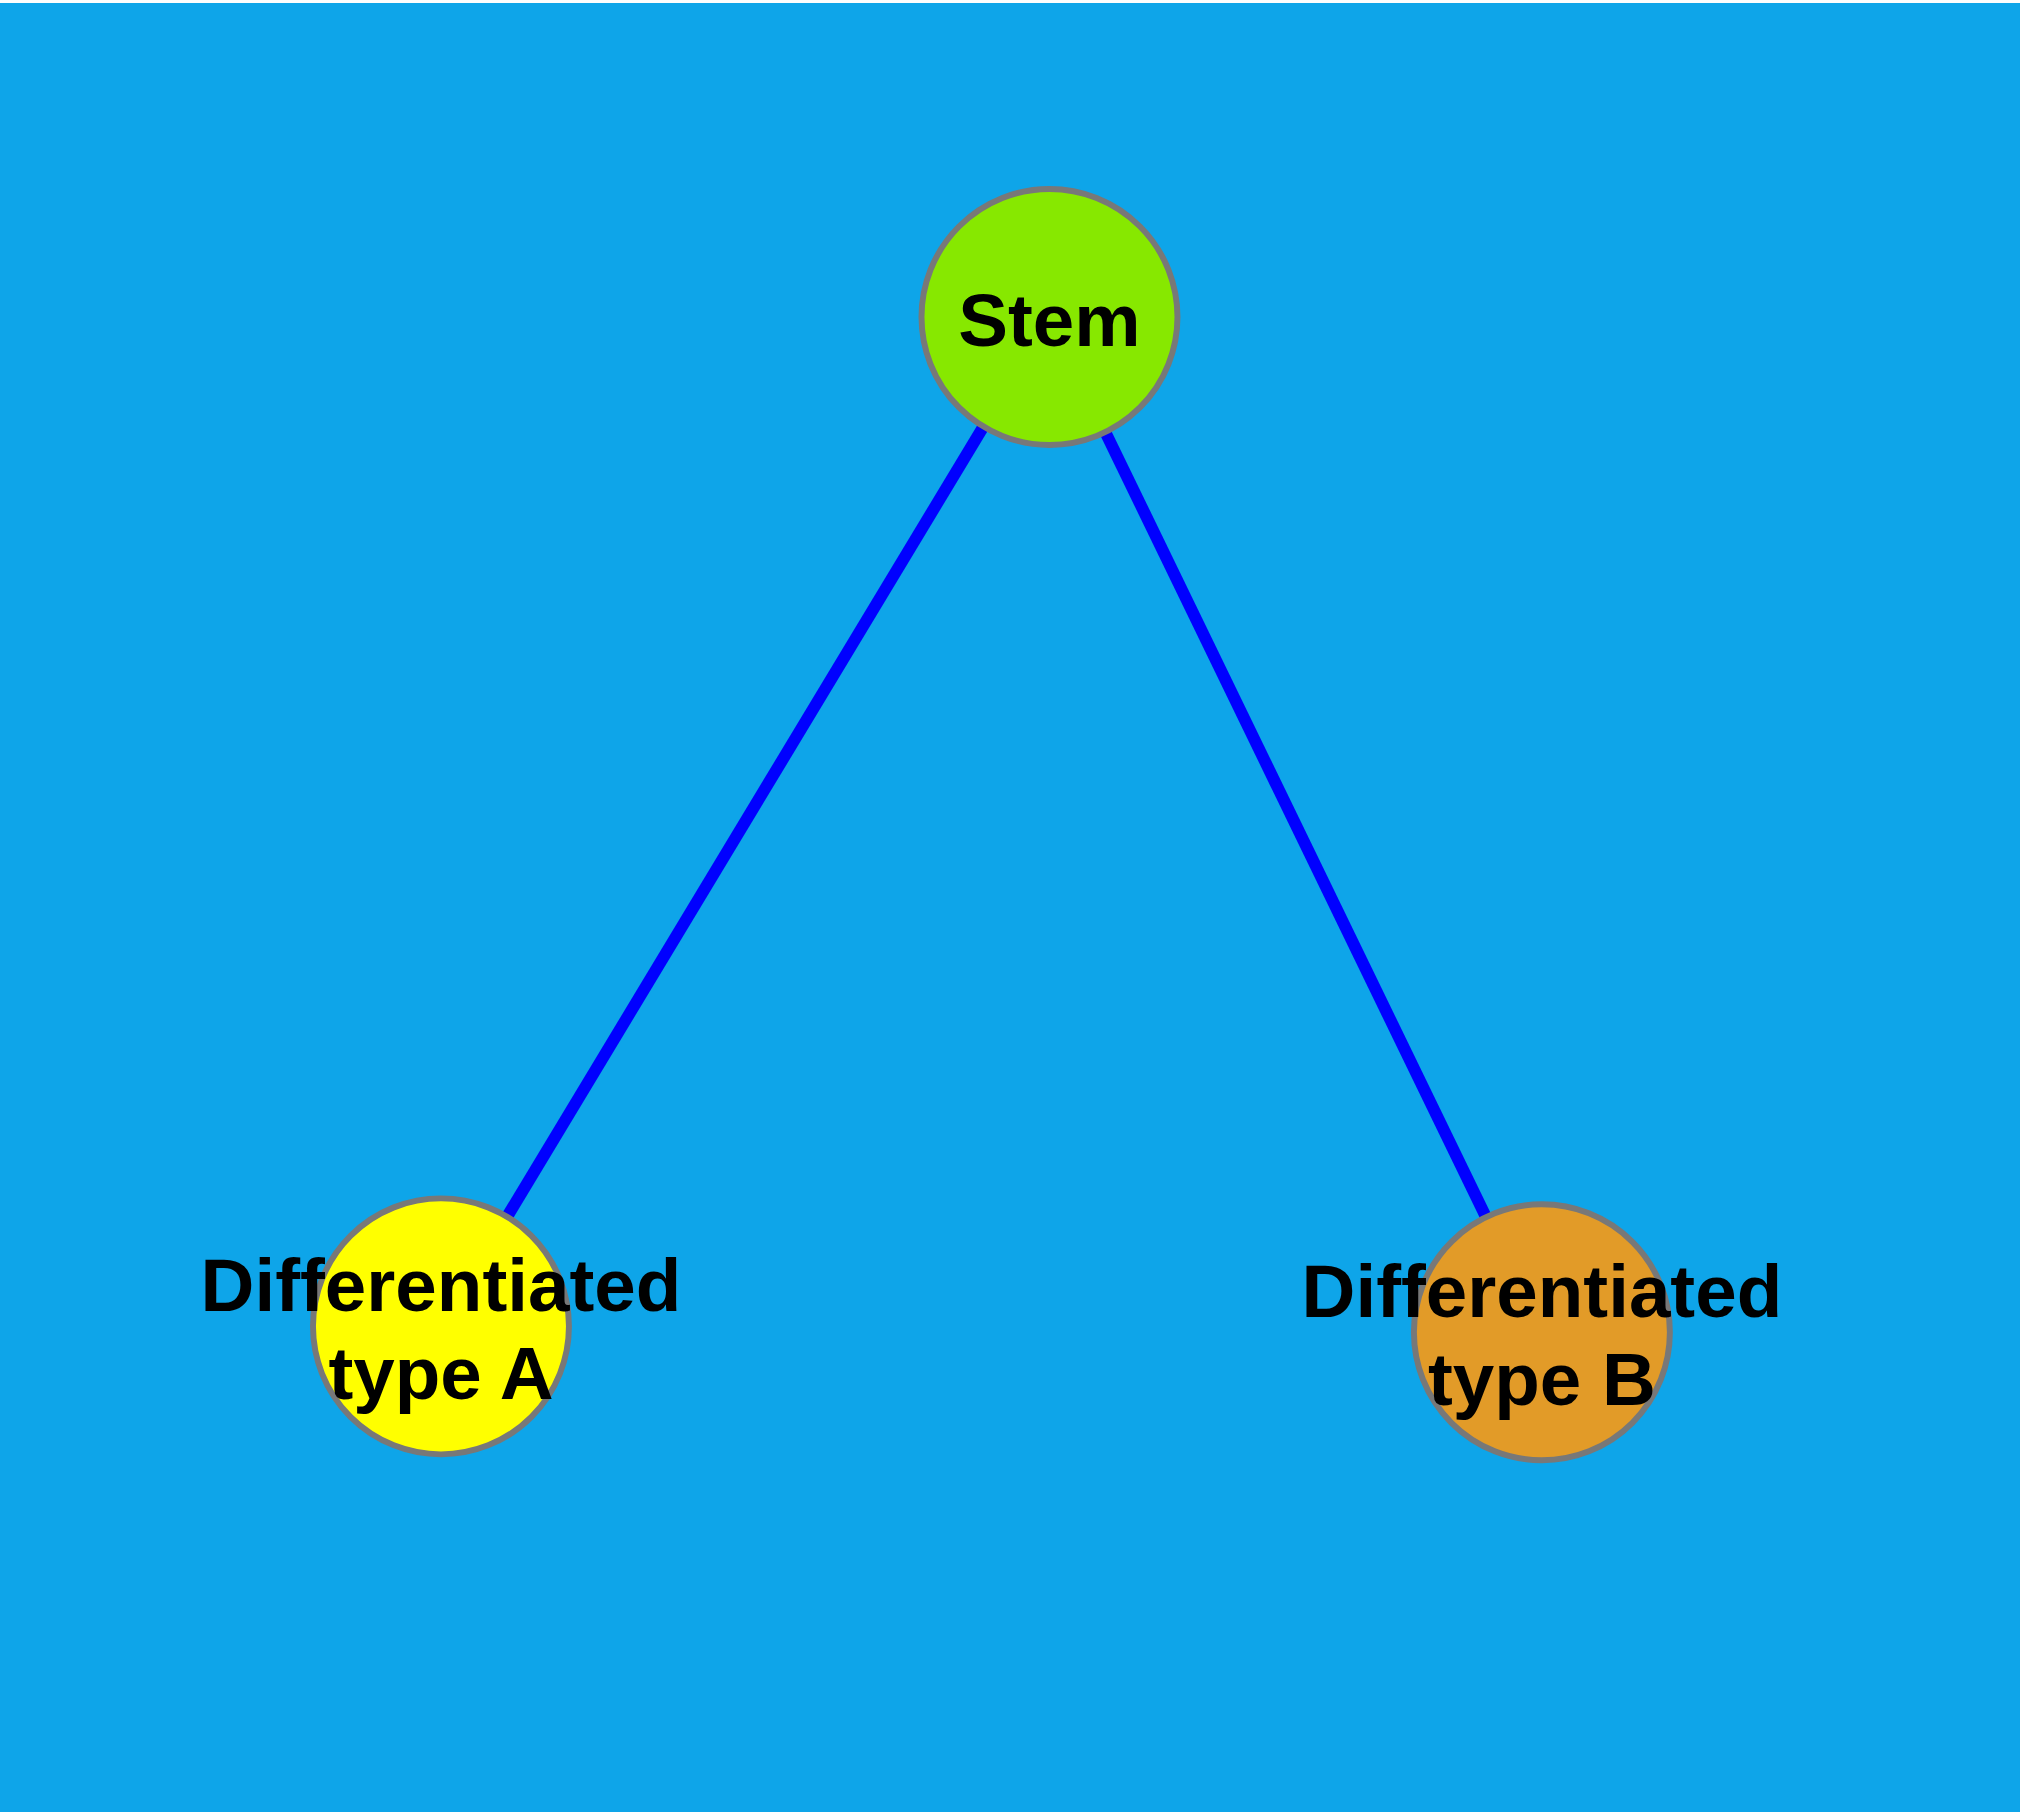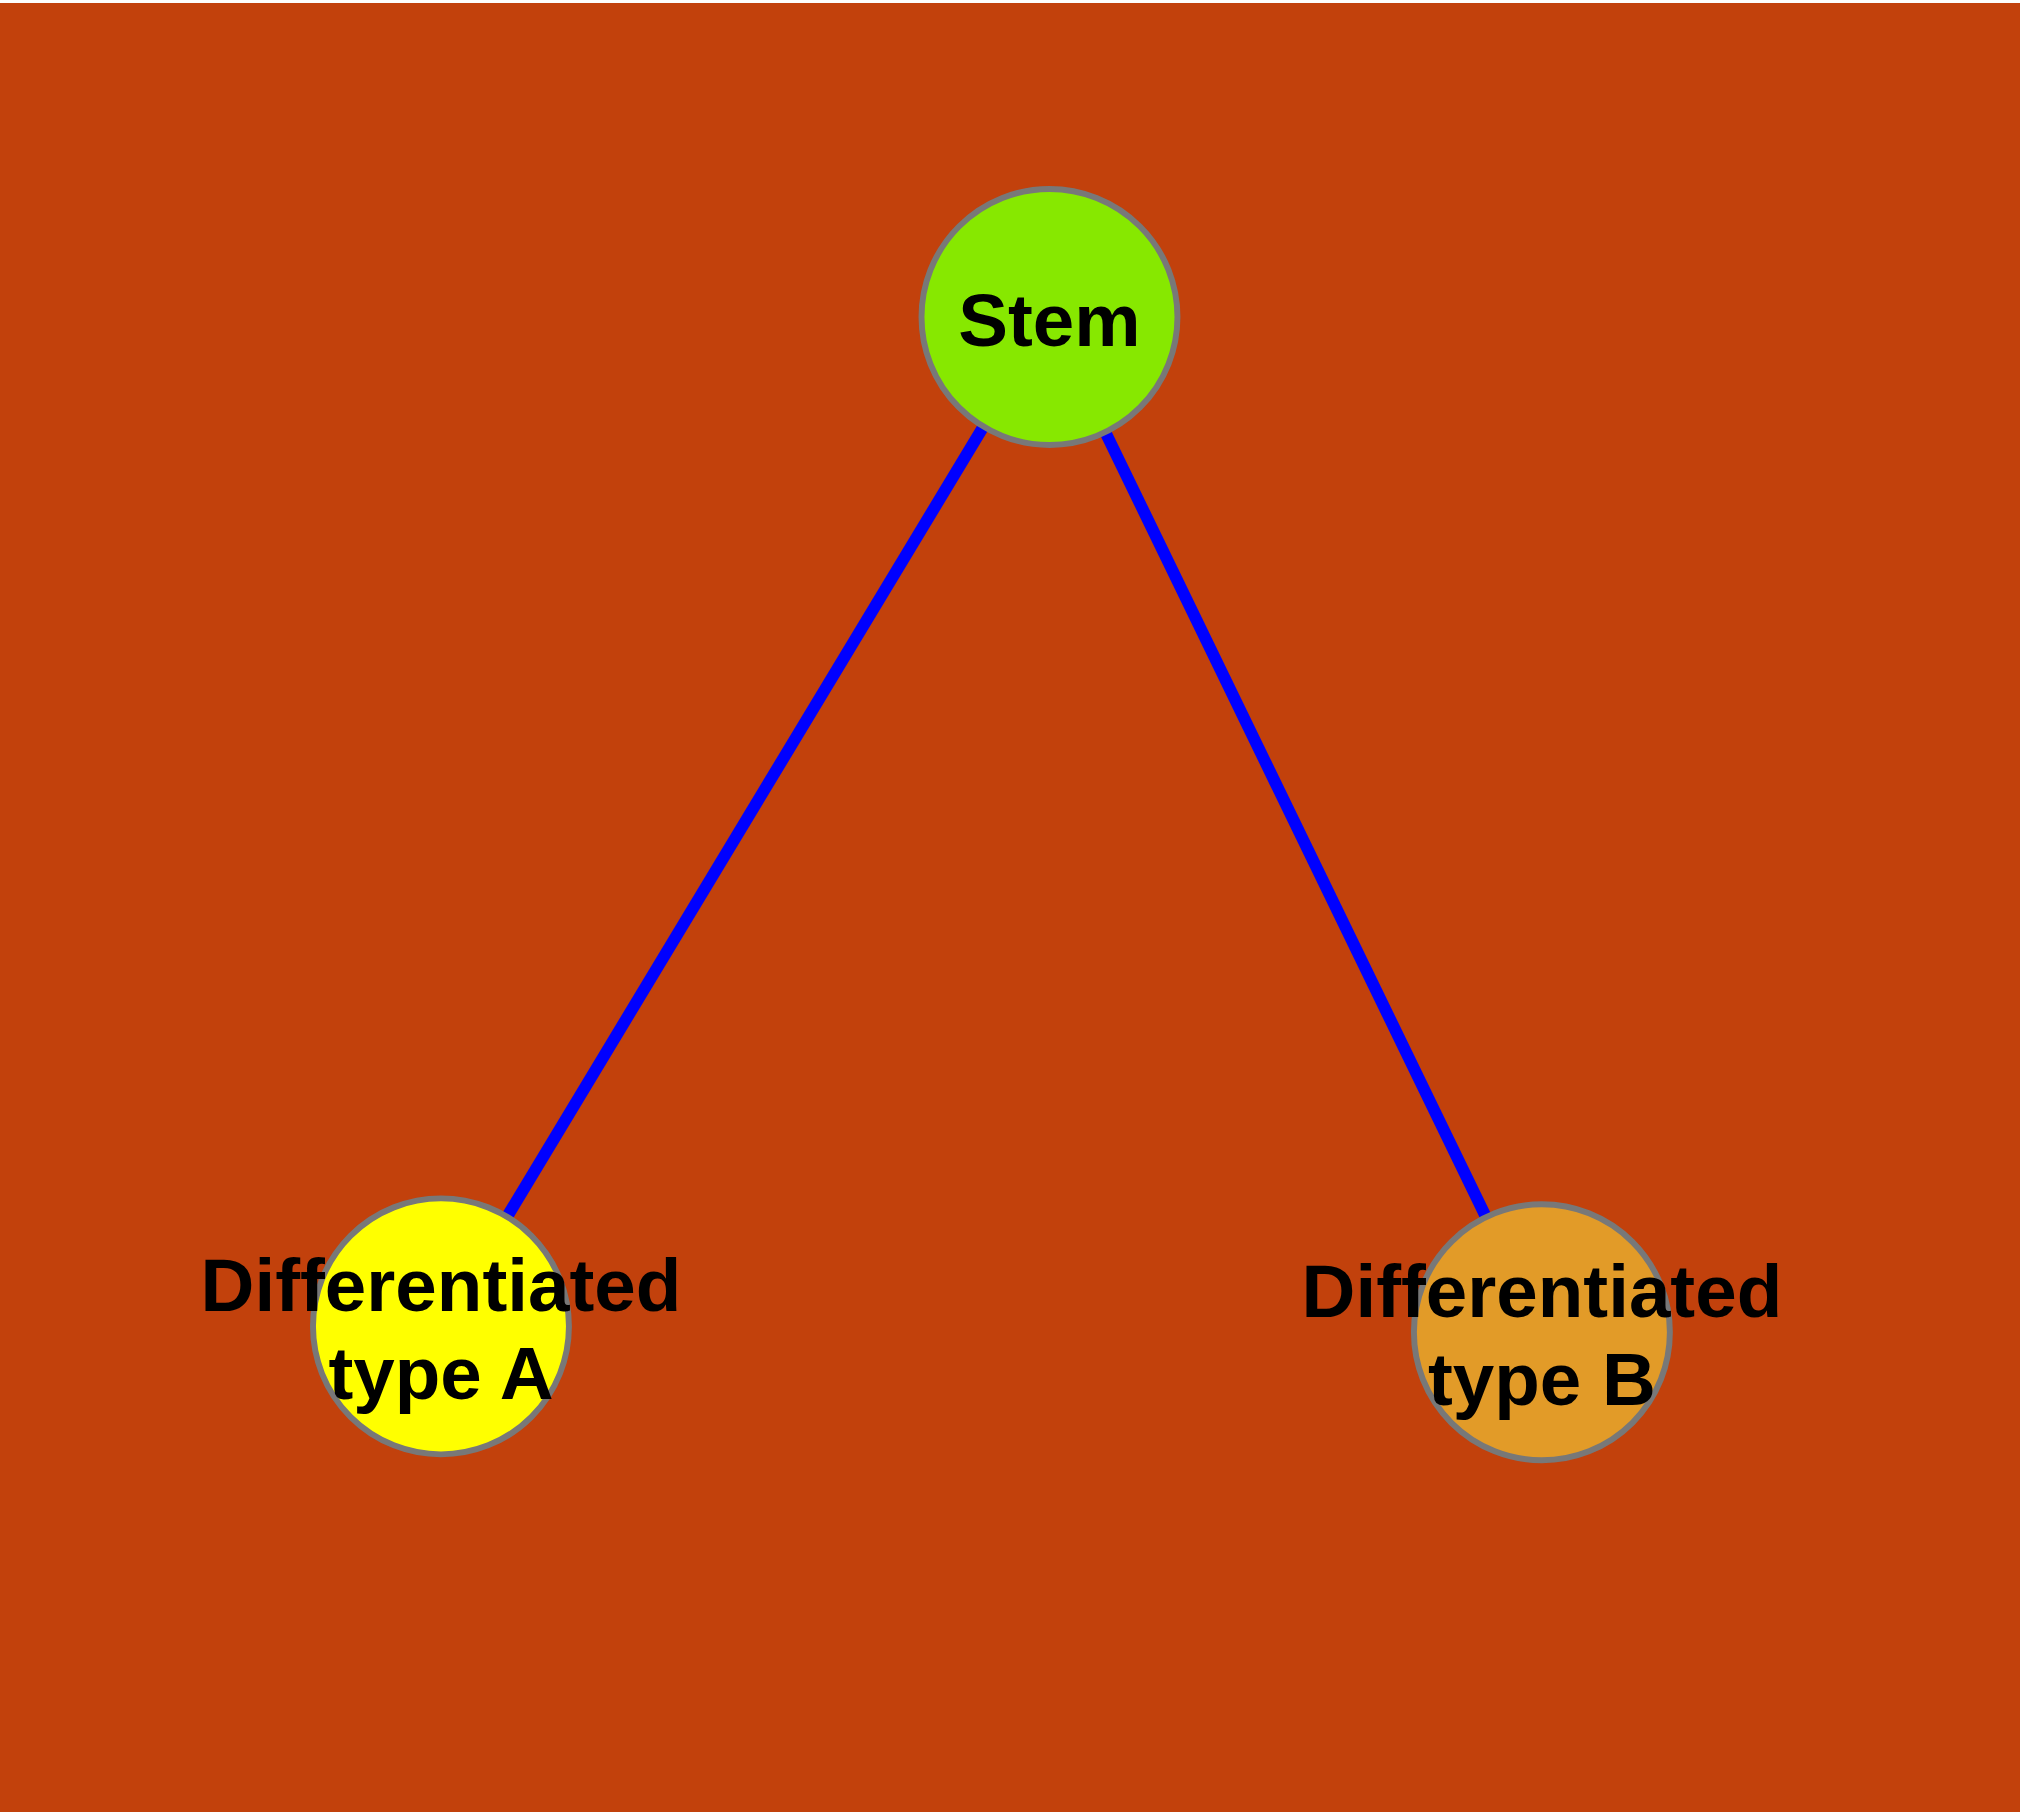--- a/index.html
+++ b/index.html
@@ -41,21 +41,21 @@
   .node-label {
     font-family: "Liberation Sans", sans-serif;
     font-weight: bold;
     font-size: 88px;
     text-anchor: middle;
   }
 </style>
 </head>
 <body style="background: rgb(203, 203, 250);">
 
-<div class="stage" style="background: #c2410c; text-align: right;">
+<div class="stage" style="background: #0ea5e9; text-align: right;">
   <div class="top-strip" style="background: rgb(253, 253, 253);"></div>
   <svg id="graph-svg" viewBox="0 0 2384 2138" preserveAspectRatio="xMidYMid meet" xmlns="http://www.w3.org/2000/svg">
     <g id="edges-layer">
         <line x1="1238" y1="374" x2="520" y2="1565" stroke="#0000ff" stroke-width="14" class="graph-edge"></line>
         <line x1="1238" y1="374" x2="1819" y2="1572" stroke="#0000ff" stroke-width="14" class="graph-edge"></line>
       </g>
     <g id="nodes-layer">
         <circle cx="1238" cy="374" r="151" fill="#87e800" stroke="#787878" class="graph-node-circle" stroke-width="7"></circle>
         <circle cx="520" cy="1565" r="151" fill="#ffff00" stroke="#787878" class="graph-node-circle" stroke-width="7"></circle>
         <circle cx="1819" cy="1572" r="151" fill="#e29b28" stroke="#787878" class="graph-node-circle" stroke-width="7"></circle>

